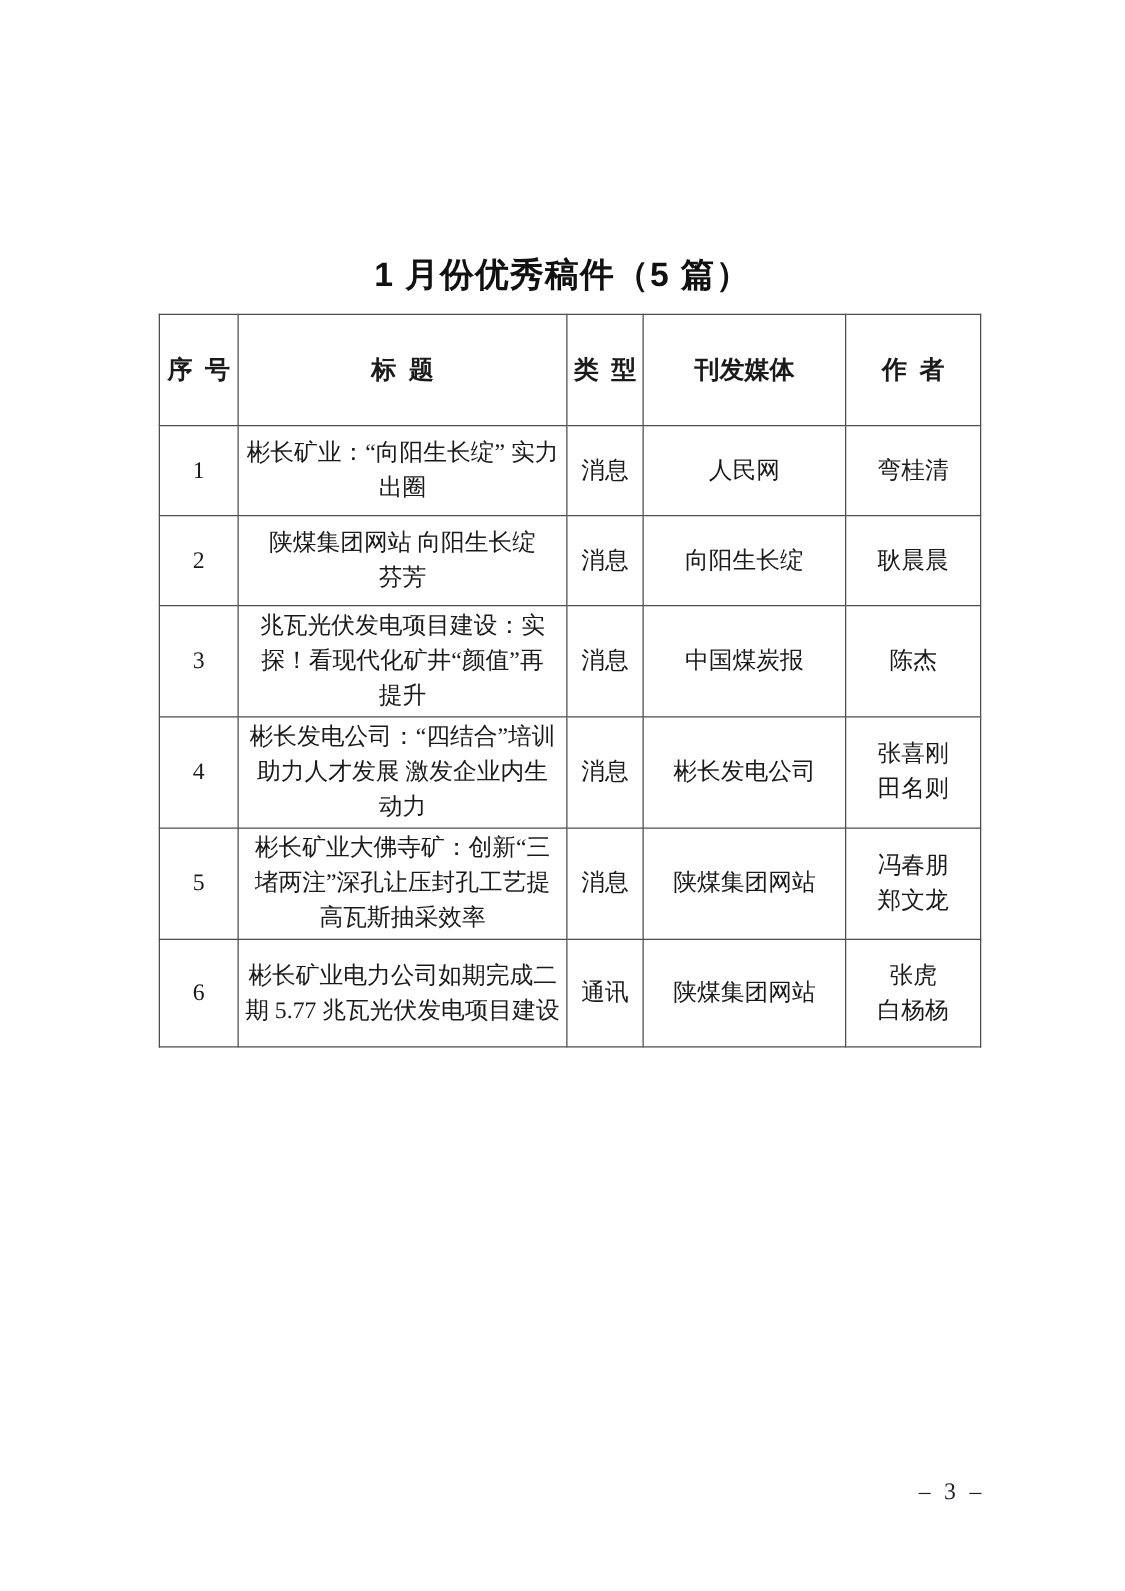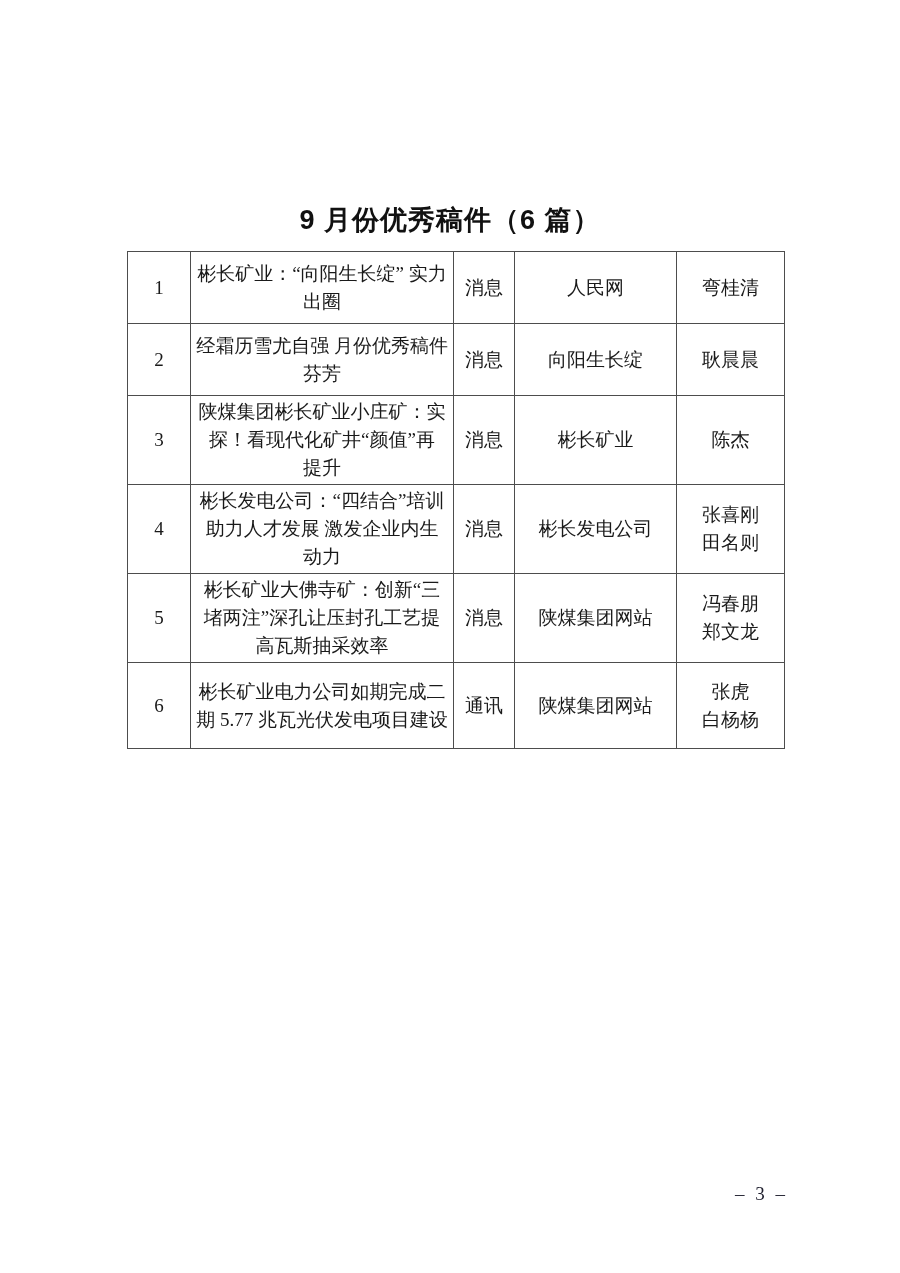--- a/index.html
+++ b/index.html
@@ -67,54 +67,61 @@
     right: 112px;
     font-size: 19px;
     letter-spacing: 3px;
     color: #1f1f2e;
     white-space: pre;
   }
 </style>
 </head>
 <body>
 
-<div class="doc-title">9 月份优秀稿件（6 篇）</div>
+<div class="doc-title">1 月份优秀稿件（5 篇）</div>
 
 <table class="articles">
   <colgroup>
     <col style="width:63px">
     <col style="width:263px">
     <col style="width:61px">
     <col style="width:162px">
     <col style="width:108px">
   </colgroup>
   <tbody>
+    <tr class="h-head">
+      <th>序  号</th>
+      <th>标  题</th>
+      <th>类  型</th>
+      <th>刊发媒体</th>
+      <th>作  者</th>
+    </tr>
     <tr class="h-r1">
       <td>1</td>
       <td>彬长矿业：“向阳生长绽” 实力
 出圈</td>
       <td>消息</td>
       <td>人民网</td>
       <td>弯桂清</td>
     </tr>
     <tr class="h-r2">
       <td>2</td>
-      <td>经霜历雪尤自强 月份优秀稿件
+      <td>陕煤集团网站 向阳生长绽
 芬芳</td>
       <td>消息</td>
       <td>向阳生长绽</td>
       <td>耿晨晨</td>
     </tr>
     <tr class="h-r3">
       <td>3</td>
-      <td>陕煤集团彬长矿业小庄矿：实
+      <td>兆瓦光伏发电项目建设：实
 探！看现代化矿井“颜值”再
 提升</td>
       <td>消息</td>
-      <td>彬长矿业</td>
+      <td>中国煤炭报</td>
       <td>陈杰</td>
     </tr>
     <tr class="h-r4">
       <td>4</td>
       <td>彬长发电公司：“四结合”培训
 助力人才发展 激发企业内生
 动力</td>
       <td>消息</td>
       <td>彬长发电公司</td>
       <td>张喜刚

